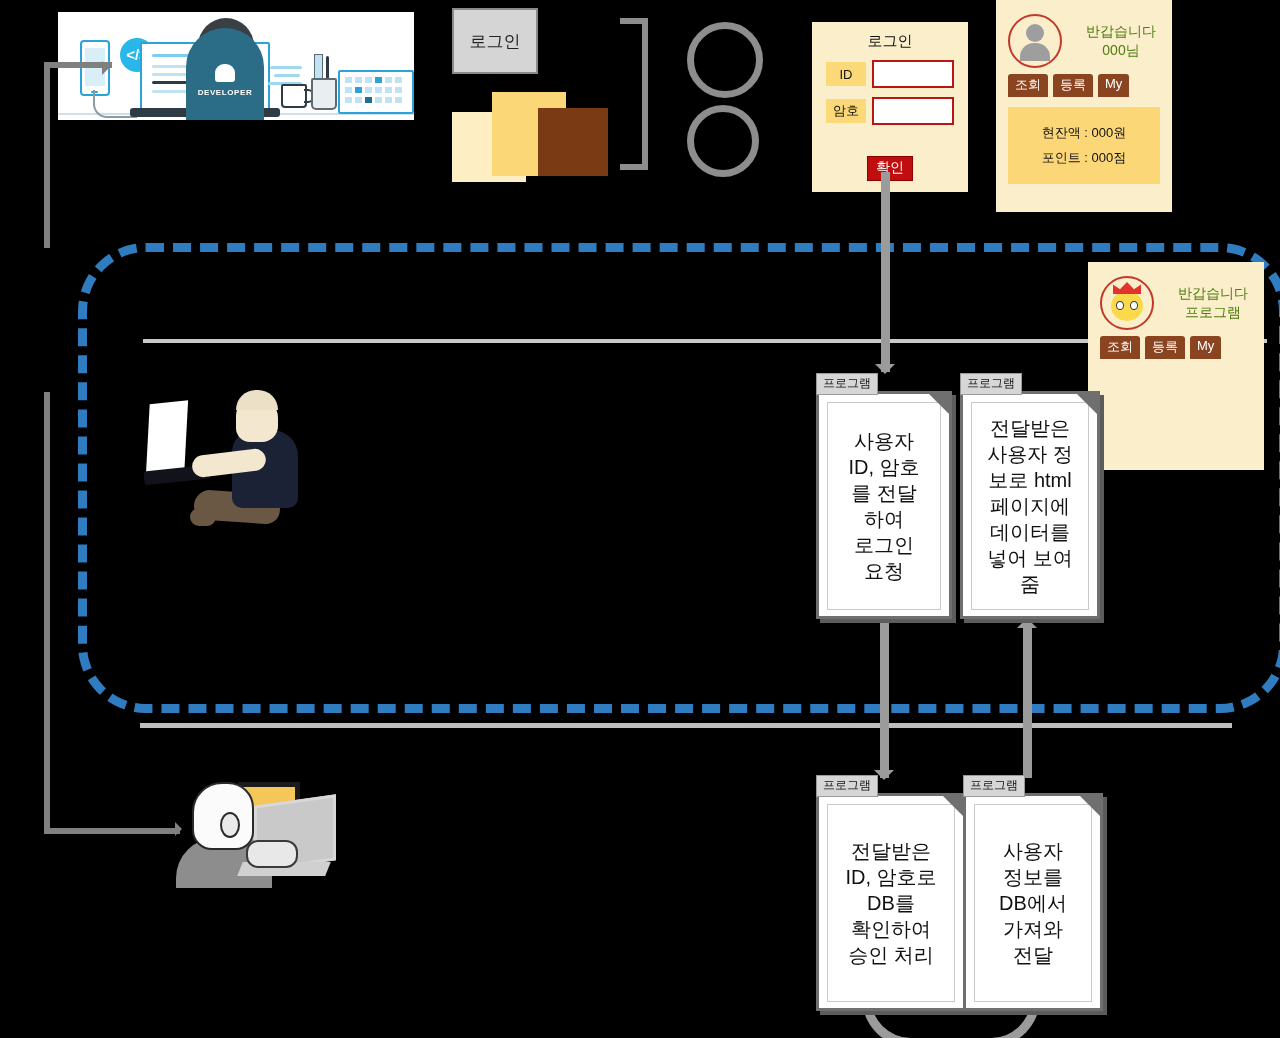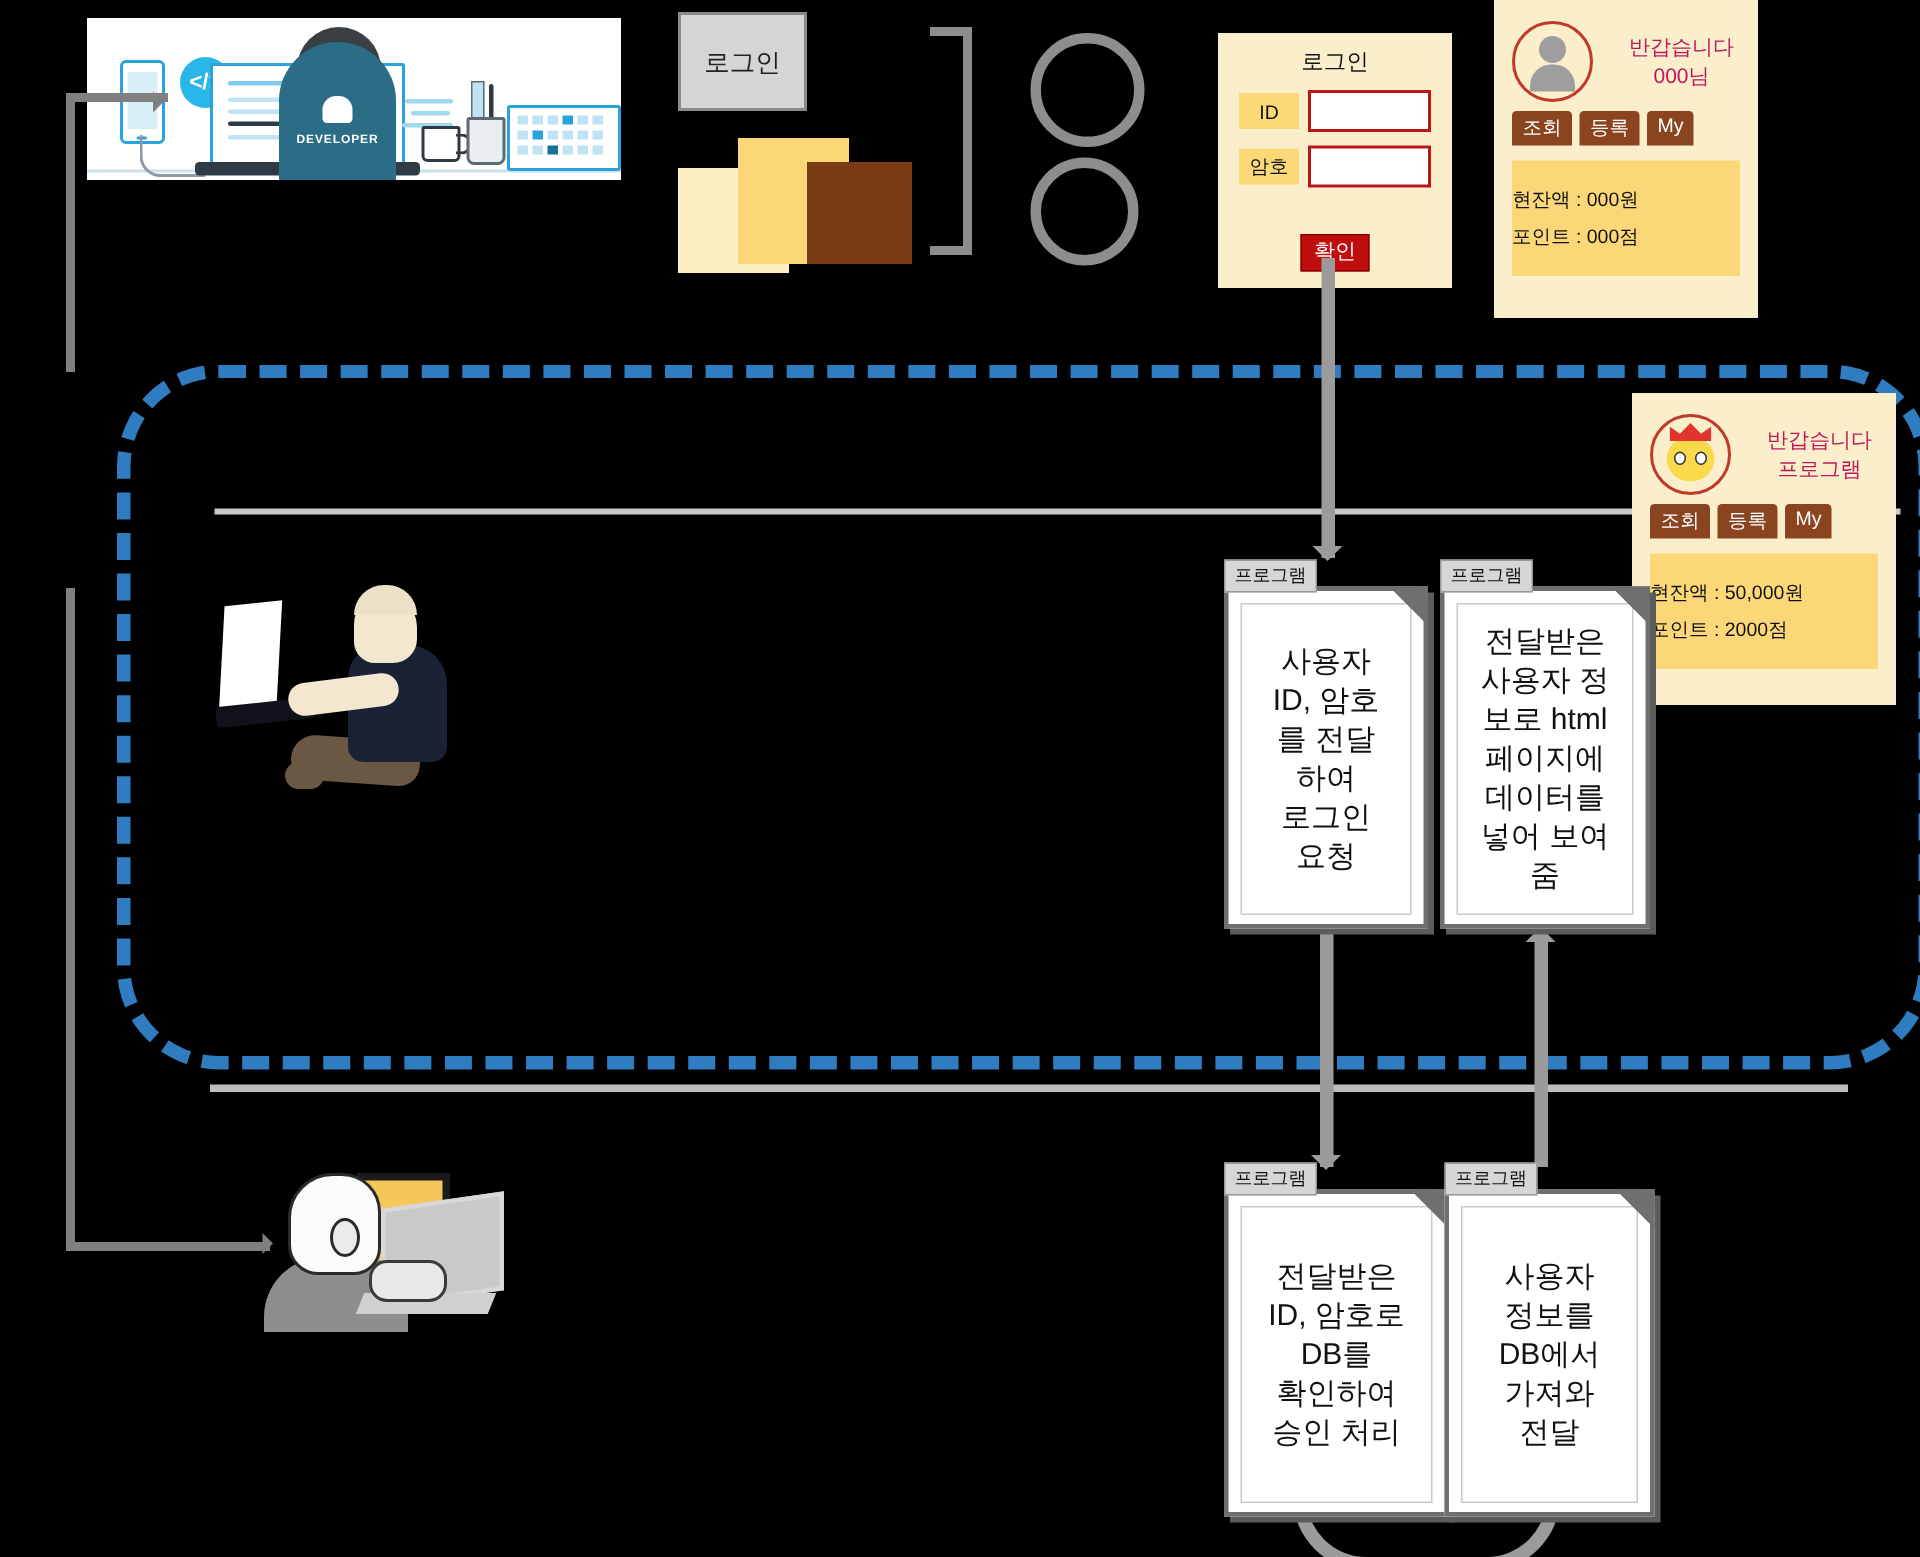--- a/index.html
+++ b/index.html
@@ -66,25 +66,25 @@
   .uhead{display:flex;align-items:center;padding:14px 0 0 12px;}
   .avatar{width:50px;height:50px;border-radius:50%;border:2.5px solid #c0392b;position:relative;flex:0 0 auto;background:#fbeecb;overflow:hidden;}
   .av-person{position:absolute;left:50%;transform:translateX(-50%);top:8px;width:18px;height:18px;border-radius:50%;background:#9e9e9e;}
   .av-person-body{position:absolute;left:50%;transform:translateX(-50%);top:27px;width:30px;height:18px;border-radius:14px 14px 0 0;background:#9e9e9e;}
   .av-emoji{position:absolute;left:50%;transform:translateX(-50%);top:13px;width:32px;height:30px;border-radius:50%;background:#fada4a;}
   .av-crown{position:absolute;left:50%;transform:translateX(-50%);top:4px;width:28px;height:12px;background:#e1342f;clip-path:polygon(0 100%,0 20%,25% 60%,50% 0,75% 60%,100% 20%,100% 100%);}
   .av-eyes{position:absolute;left:50%;transform:translateX(-50%);top:23px;width:22px;height:7px;}
   .av-eyes b{position:absolute;width:6px;height:7px;border-radius:50%;background:#fff;border:1px solid #333;}
   .av-eyes b:first-child{left:0;}
   .av-eyes b:last-child{right:0;}
-  .ugreet{margin-left:8px;font-size:14px;line-height:19px;color:#be185d;text-align:center;flex:1;}
+  .ugreet{margin-left:8px;font-size:14px;line-height:19px;color:#4d7c0f;text-align:center;flex:1;}
   .utabs{display:flex;gap:5px;margin:6px 0 0 12px;}
   .utab{background:#8a4520;color:#fff;font-size:13px;padding:2px 7px 3px;border-radius:3px 3px 0 0;}
   .ubox{margin:10px 12px 0 12px;background:#fcd778;padding:10px 0;}
-  .ubox div{font-size:13px;color:#111;margin:7px 0;}
+  .ubox div{text-align:center;font-size:13px;color:#111;margin:7px 0;}
   .ufoot{margin-top:6px;text-align:center;font-size:12px;color:#f2dfaf;}
 
   
   #zone{left:78px;top:243px;width:1192px;height:452px;border:9px dashed #2f7dc0;border-radius:68px;}
 
   
   #hline-top{left:143px;top:339px;width:1124px;height:4px;background:#c9c9c9;}
   #hline-bottom{left:140px;top:723px;width:1092px;height:5px;background:#bdbdbd;}
 
   
@@ -261,24 +261,20 @@
       <div class="ugreet">
         <div>반갑습니다</div>
         <div>프로그램</div>
       </div>
     </div>
     <div class="utabs">
       <div class="utab">조회</div>
       <div class="utab">등록</div>
       <div class="utab">My</div>
     </div>
-    <div class="ubox">
-      <div>현잔액 : 50,000원</div>
-      <div>포인트 : 2000점</div>
-    </div>
   </div>
 
   <div class="abs" id="person-laptop">
     <div class="pl-screen"></div>
     <div class="pl-base"></div>
     <div class="pl-leg"></div>
     <div class="pl-shoe"></div>
     <div class="pl-body"></div>
     <div class="pl-arm"></div>
     <div class="pl-head"></div>

